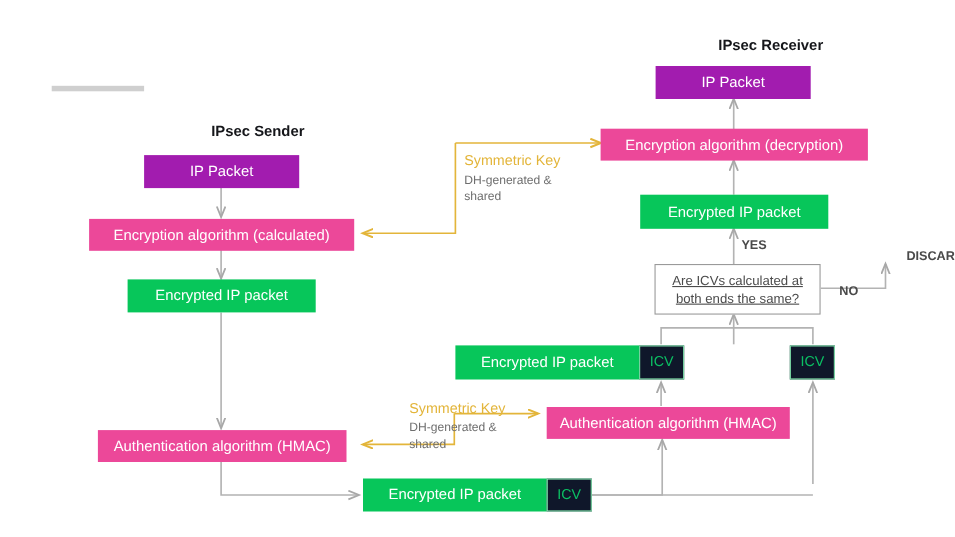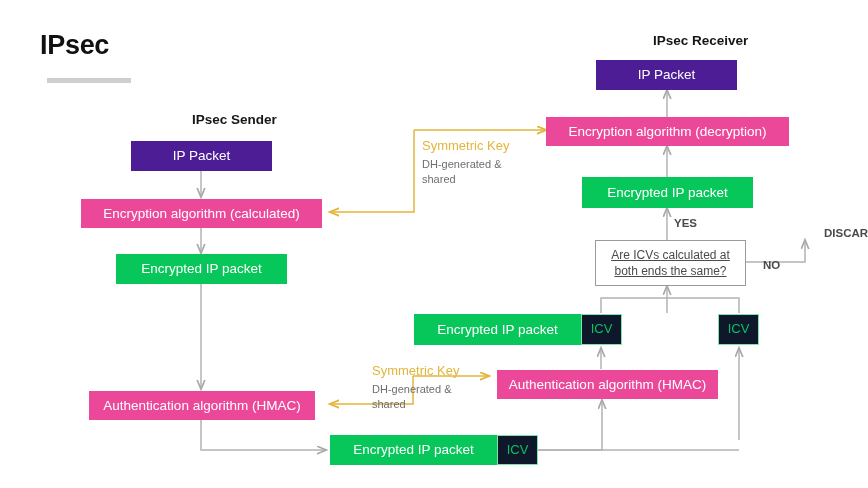--- a/index.html
+++ b/index.html
@@ -49,21 +49,21 @@
   .node {
     display: flex;
     align-items: center;
     justify-content: center;
     box-sizing: border-box;
     font-size: 13.5px;
     color: #ffffff;
     white-space: nowrap;
     line-height: 1.15;
   }
-  .node.orange { background: #4c1d95; }
+  .node.orange { background: #a21caf; }
   .node.blue   { background: #ec4899; }
   .node.green  { background: #07c65a; }
 
   .node.icv {
     background: #0f172a;
     border: 1.5px solid #7fe3ab;
     color: #0bbf63;
     font-size: 13px;
   }
 
@@ -164,21 +164,20 @@
 
     <g stroke="#e3b53a" stroke-width="1.5" fill="none" marker-end="url(#arrowYellow)">
       <path d="M413,376 L413,404 L330,404"></path>
     </g>
 
     <g stroke="#e3b53a" stroke-width="1.5" fill="none" marker-end="url(#arrowYellow)">
       <path d="M413,376 L489,376"></path>
     </g>
   </svg>
 
-  <div class="abs" id="page-title">IPsec</div>
   <div class="abs" id="title-rule"></div>
 
   <div class="abs section-heading" style="left:148px; top:112px;">IPsec Sender</div>
 
   <div class="abs node orange" style="left:131px; top:141px; width:141px; height:30px;">IP Packet</div>
 
   <div class="abs node blue" style="left:81px; top:199px; width:241px; height:29px;">Encryption algorithm (calculated)</div>
 
   <div class="abs node green" style="left:116px; top:254px; width:171px; height:30px;">Encrypted IP packet</div>
 

